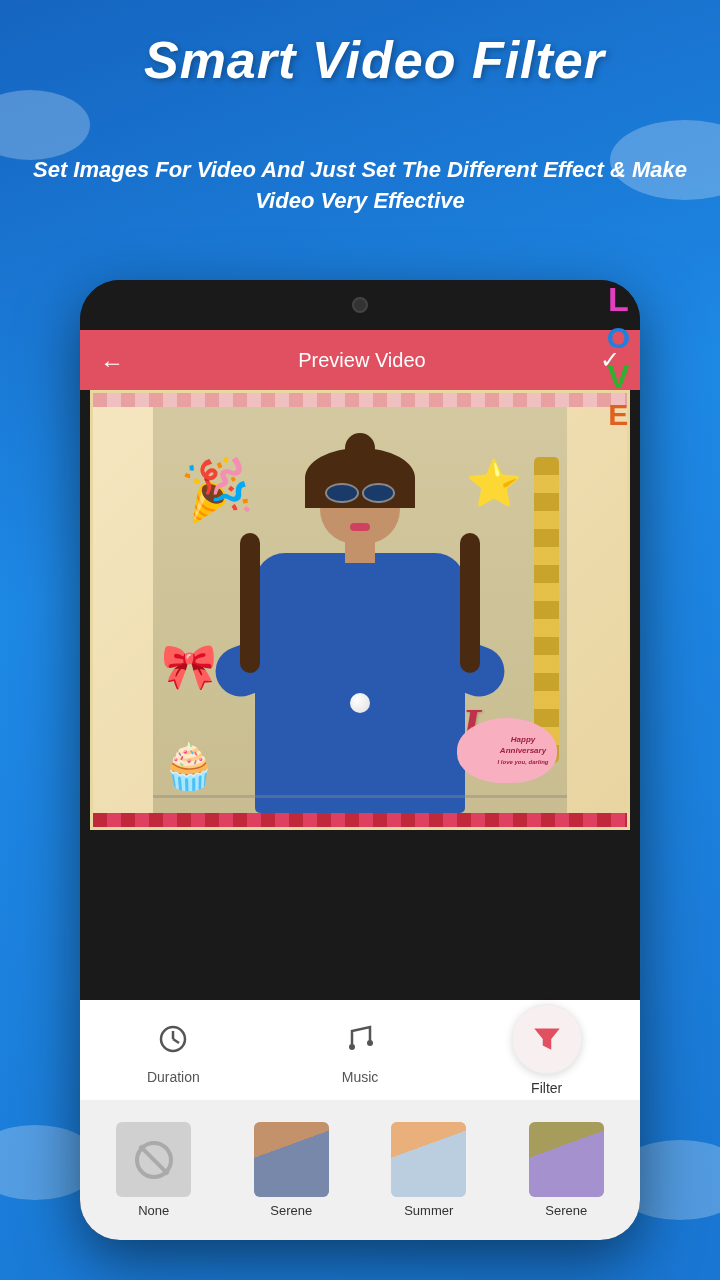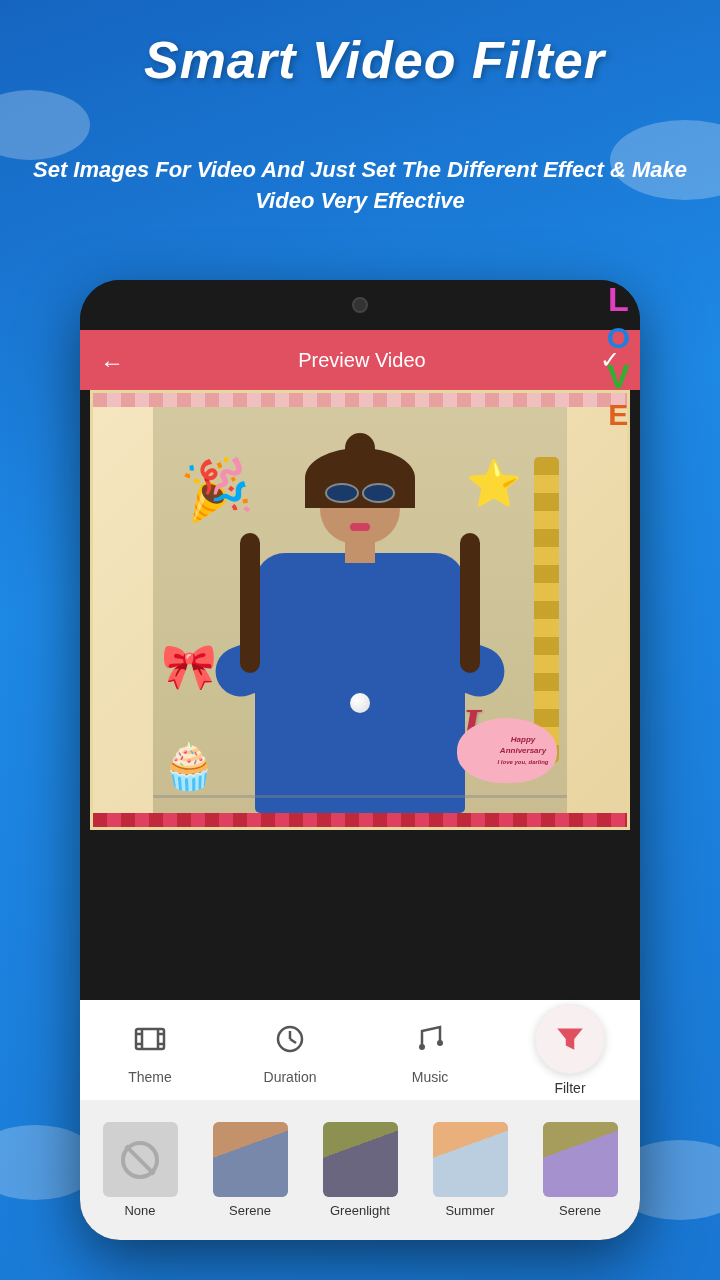--- a/index.html
+++ b/index.html
@@ -379,34 +379,20 @@
           </div>
         </div>
 
         <div style="position: absolute; bottom: 15px; left: 0; right: 0; height: 3px; background: #888; opacity: 0.4;"></div>
       </div>
     </div>
   </div>
 
   <div class="bottom-toolbar">
 
-    <div class="toolbar-item" style="cursor: pointer;">
-      <div class="toolbar-icon-wrap">
-        <svg width="32" height="32" viewBox="0 0 32 32" fill="none" stroke="#555" stroke-width="2.5">
-          <rect x="2" y="6" width="28" height="20" rx="2"></rect>
-          <line x1="8" y1="6" x2="8" y2="26"></line>
-          <line x1="24" y1="6" x2="24" y2="26"></line>
-          <line x1="2" y1="11" x2="8" y2="11"></line>
-          <line x1="24" y1="11" x2="30" y2="11"></line>
-          <line x1="2" y1="21" x2="8" y2="21"></line>
-          <line x1="24" y1="21" x2="30" y2="21"></line>
-        </svg>
-      </div>
-      <span class="toolbar-label">Theme</span>
-    </div>
 
     <div class="toolbar-item" style="cursor: pointer;">
       <div class="toolbar-icon-wrap">
         <svg width="32" height="32" viewBox="0 0 32 32" fill="none" stroke="#555" stroke-width="2.5">
           <circle cx="16" cy="16" r="12"></circle>
           <line x1="16" y1="8" x2="16" y2="16"></line>
           <line x1="16" y1="16" x2="22" y2="20"></line>
         </svg>
       </div>
       <span class="toolbar-label">Duration</span>
@@ -442,26 +428,20 @@
       <span class="filter-label">None</span>
     </div>
 
     <div class="filter-item" style="cursor: pointer;">
       <div class="filter-thumb">
         <div class="thumb-face serene"></div>
       </div>
       <span class="filter-label">Serene</span>
     </div>
 
-    <div class="filter-item" style="cursor: pointer;">
-      <div class="filter-thumb">
-        <div class="thumb-face greenlight"></div>
-      </div>
-      <span class="filter-label">Greenlight</span>
-    </div>
 
 
     <div class="filter-item" style="cursor: pointer;">
       <div class="filter-thumb">
         <div class="thumb-face summer"></div>
       </div>
       <span class="filter-label">Summer</span>
     </div>
 
     <div class="filter-item" style="cursor: pointer;">

